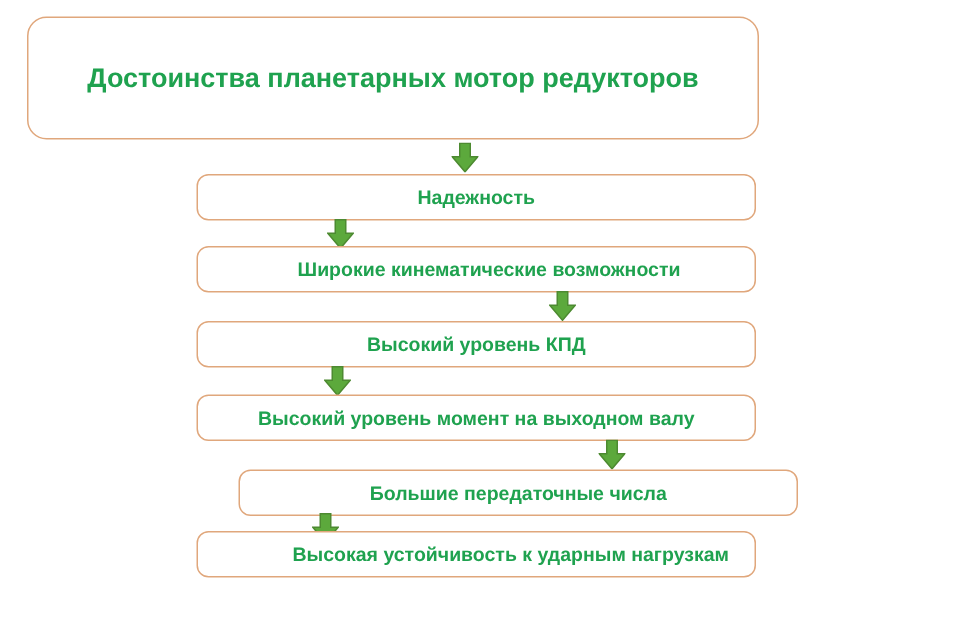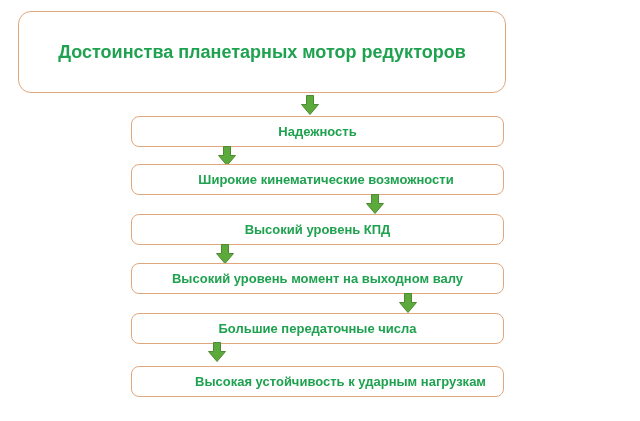--- a/index.html
+++ b/index.html
@@ -48,22 +48,22 @@
   }
   .item-box span {
     color: var(--text-green);
     font-size: 13px;
     font-weight: 700;
   }
   .b0 { top: 116px; text-align: right; }
   .b1 { top: 164px; padding-left: 17px; }
   .b2 { top: 214px; }
   .b3 { top: 263px; }
-  .b4 { top: 313px; }
-  .b5 { top: 366px; padding-left: 46px; }
+  .b4 { top: 313px; margin-left: 28px; }
+  .b5 { top: 354px; padding-left: 46px; }
   .arrow {
     position: absolute;
     width: 18px; height: 20px;
     display: block;
   }
   .arrow polygon {
     fill: var(--arrow-fill);
     stroke: var(--arrow-stroke);
     stroke-width: 1;
     stroke-linejoin: miter;

